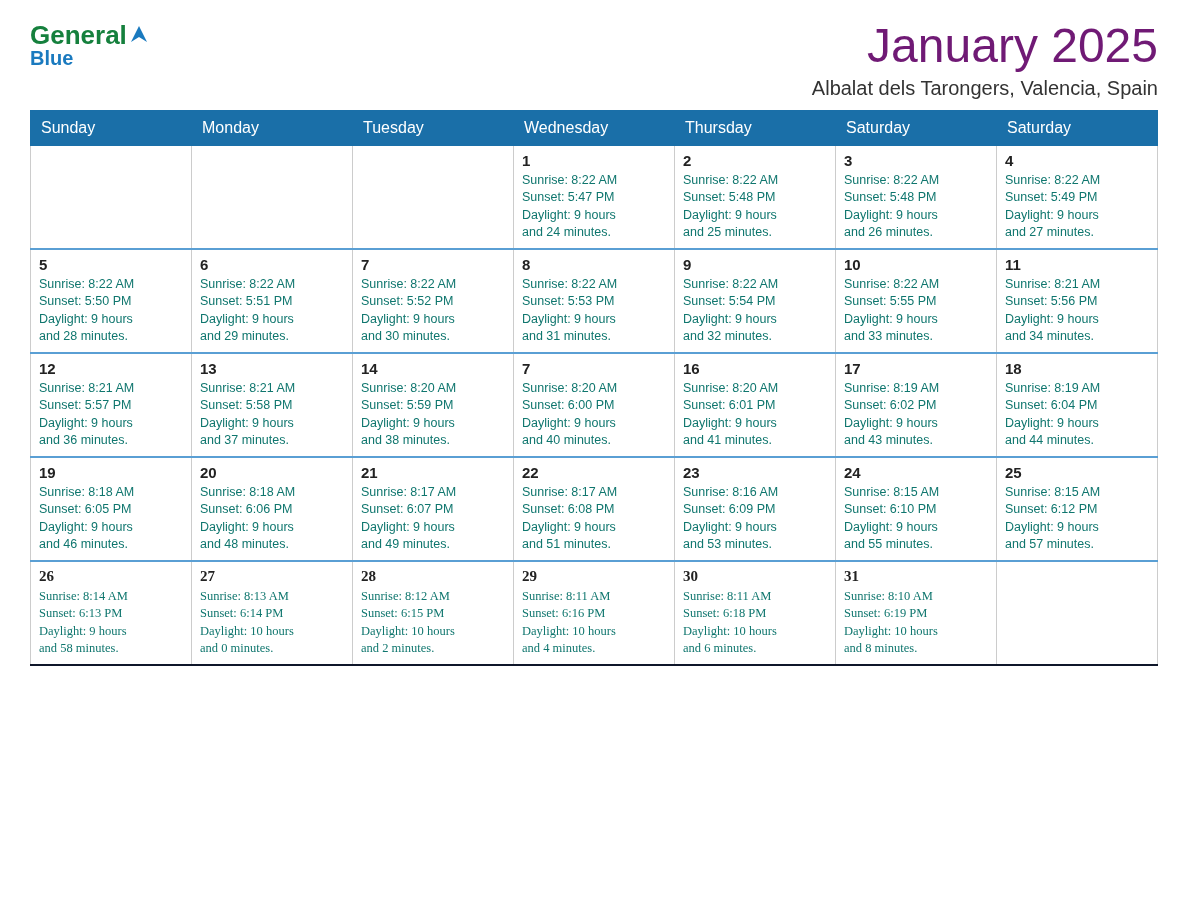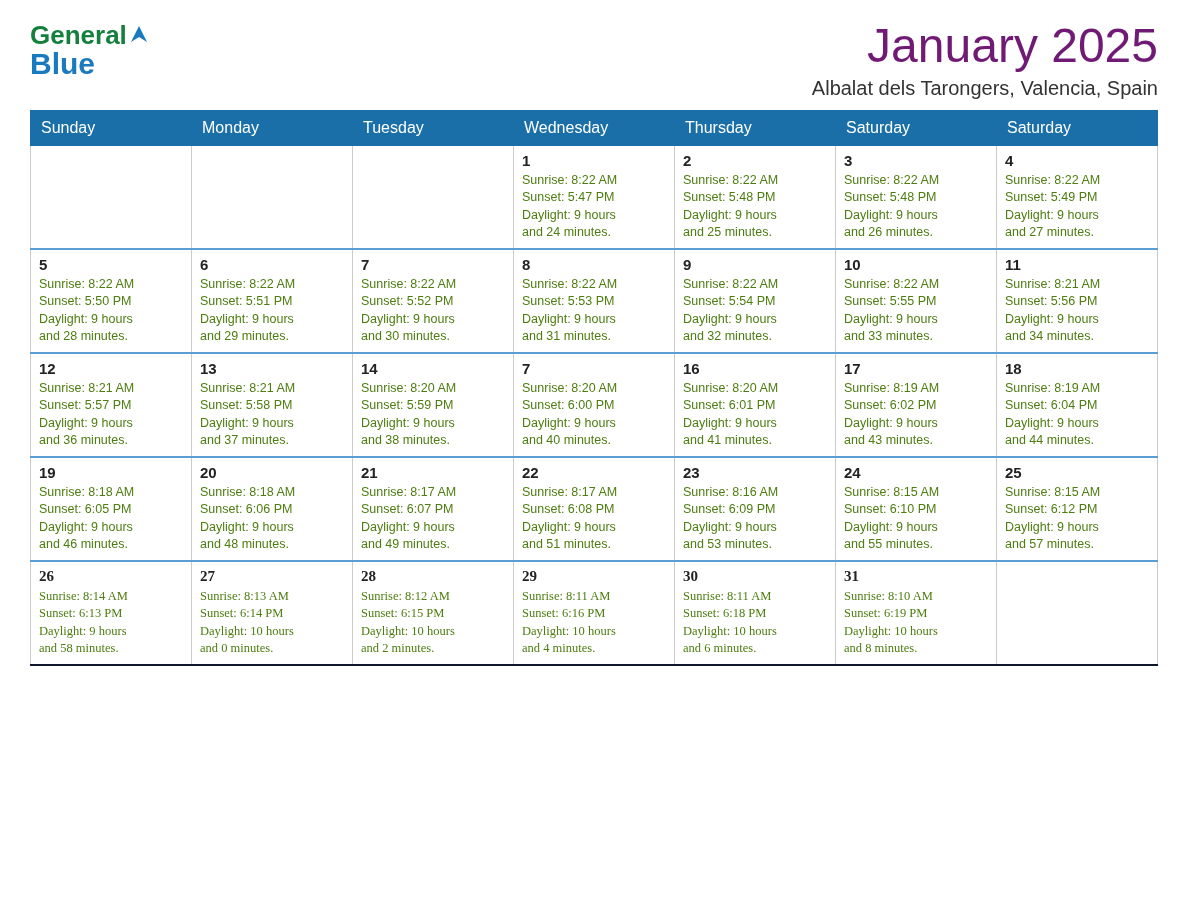--- a/index.html
+++ b/index.html
@@ -61,21 +61,21 @@
     }
     .calendar tbody tr td .day-num {
       font-size: 15px;
       font-weight: bold;
       color: #222;
       display: block;
       margin-bottom: 3px;
     }
     .calendar tbody tr td .day-info {
       font-size: 12.5px;
-      color: #4d7c0f;
+      color: #0f766e;
       line-height: 1.4;
     }
     .calendar tbody tr {
       border-bottom: 2px solid #5a9fd4;
     }
     .calendar tbody tr:last-child {
       border-bottom: 2px solid #0f172a;
       font-family: Liberation Serif, serif;
     }
     .empty-cell {
@@ -106,21 +106,21 @@
 <div class="header">
   <div class="logo">
     <div class="logo-wrapper">
       <span class="logo-eneral">General</span>
       <span class="logo-chevron">
         <svg width="20" height="20" viewBox="0 0 20 20">
           <polygon points="10,2 18,18 10,13 2,18" fill="#1a7abf"></polygon>
         </svg>
       </span>
     </div>
-    <span class="logo-b" style="margin-top:-4px; font-size:30px; color:#1a7abf; font-weight:bold;">Blue</span>
+    <span class="logo-b" style="margin-top:-4px; font-size:20px; color:#1a7abf; font-weight:bold;">Blue</span>
   </div>
   <div class="title-section">
     <div class="main-title">January 2025</div>
     <div class="subtitle">Albalat dels Tarongers, Valencia, Spain</div>
   </div>
 </div>
 
 <table class="calendar">
   <thead>
     <tr>

